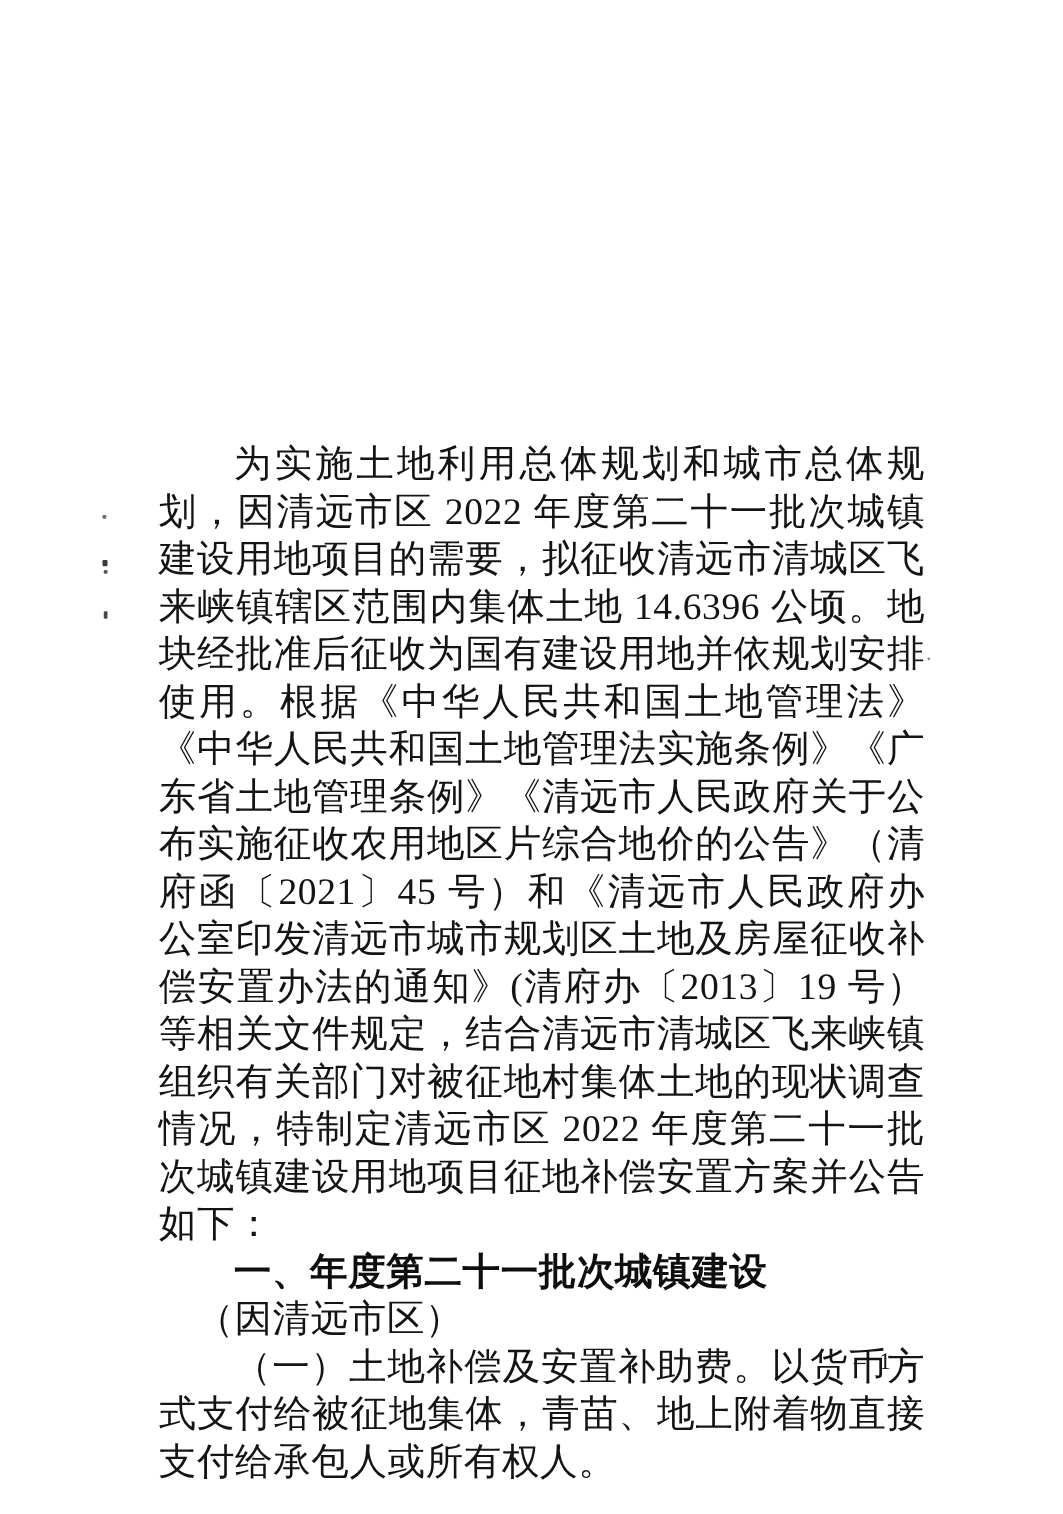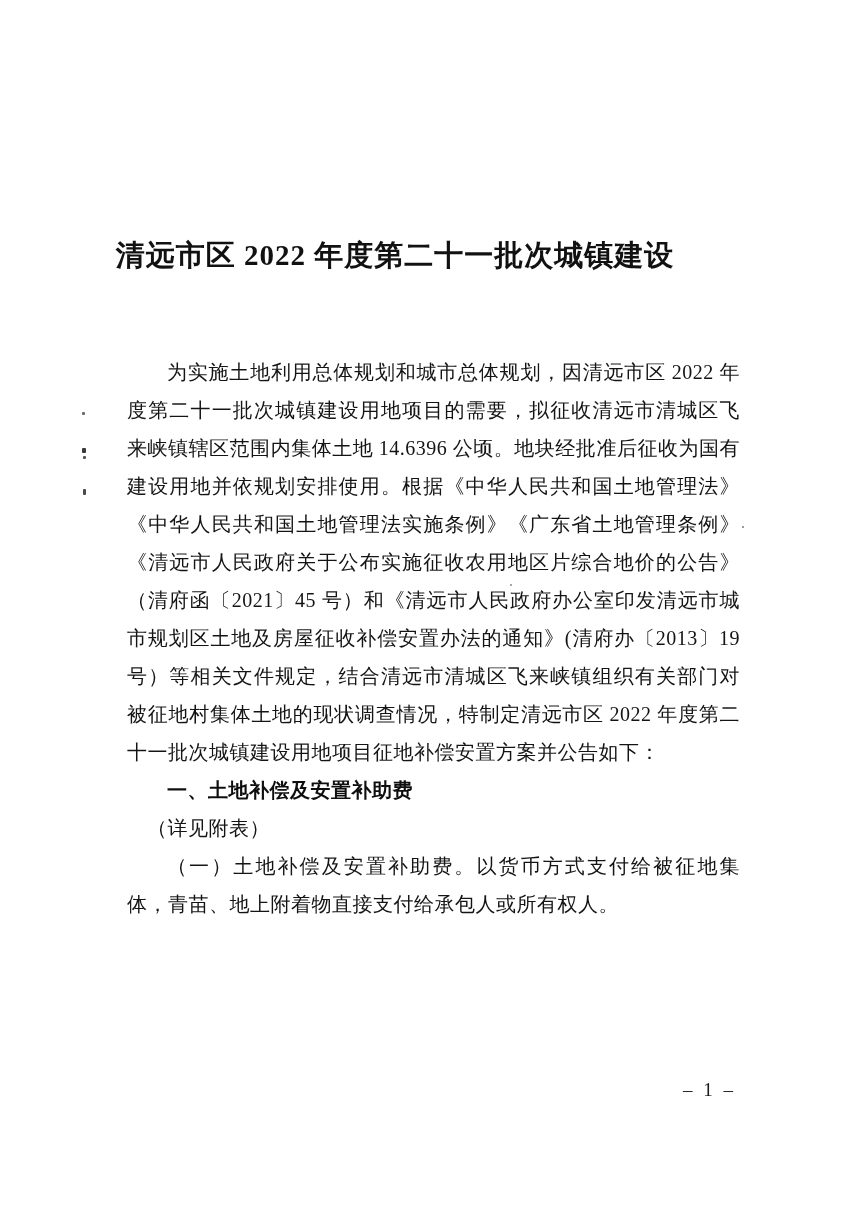--- a/index.html
+++ b/index.html
@@ -28,21 +28,21 @@
     font-weight: 700;
     letter-spacing: 1px;
     color: #111;
   }
   .title-line { display: block; }
   .body-text {
     position: absolute;
     top: 353px;
     left: 127px;
     width: 613px;
-    font-size: 20px;
+    font-size: 30px;
     line-height: 38px;
     text-align: justify;
     text-justify: inter-ideograph;
     letter-spacing: 0.5px;
     color: #141414;
   }
   .para { margin: 0; padding: 0; }
   .indent-2 { text-indent: 2em; }
   .indent-1 { text-indent: 1em; }
   .heading {
@@ -67,27 +67,26 @@
   .speck-4 { left: 83px;  top: 489px; width: 3px; height: 6px; background: #4a4a4a; }
   .speck-5 { left: 742px; top: 526px; width: 2px; height: 2px; background: #7a7a7a; }
   .speck-6 { left: 510px; top: 584px; width: 2px; height: 2px; background: #8a8a8a; }
 </style>
 </head>
 <body>
 
 <div class="page">
 
   <h1 class="title">
-    <span class="title-line">清远市区 2022 年度第二十一批次城镇建设</span>
   </h1>
 
   <div class="body-text">
     <p class="para indent-2">为实施土地利用总体规划和城市总体规划，因清远市区 2022 年度第二十一批次城镇建设用地项目的需要，拟征收清远市清城区飞来峡镇辖区范围内集体土地 14.6396 公顷。地块经批准后征收为国有建设用地并依规划安排使用。根据《中华人民共和国土地管理法》《中华人民共和国土地管理法实施条例》《广东省土地管理条例》《清远市人民政府关于公布实施征收农用地区片综合地价的公告》（清府函〔2021〕45 号）和《清远市人民政府办公室印发清远市城市规划区土地及房屋征收补偿安置办法的通知》(清府办〔2013〕19 号）等相关文件规定，结合清远市清城区飞来峡镇组织有关部门对被征地村集体土地的现状调查情况，特制定清远市区 2022 年度第二十一批次城镇建设用地项目征地补偿安置方案并公告如下：</p>
-    <p class="para heading indent-2">一、土地补偿及安置补助费</p>
-    <p class="para indent-1">（详见附表）</p>
+    <p class="para heading indent-2">一、年度第二十一批次城镇建设</p>
+    <p class="para indent-1">（因清远市区）</p>
     <p class="para indent-2">（一）土地补偿及安置补助费。以货币方式支付给被征地集体，青苗、地上附着物直接支付给承包人或所有权人。</p>
   </div>
 
   <div class="page-number">– 1 –</div>
 
   <div class="speck speck-1"></div>
   <div class="speck speck-2"></div>
   <div class="speck speck-3"></div>
   <div class="speck speck-4"></div>
   <div class="speck speck-5"></div>

